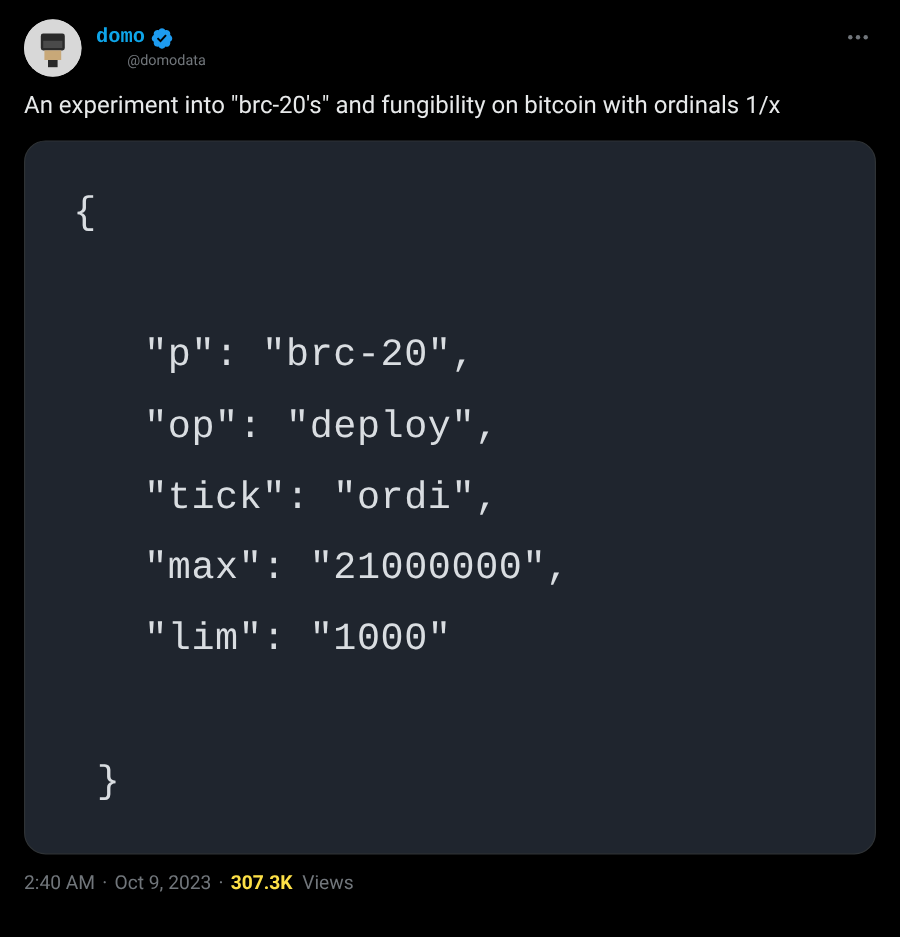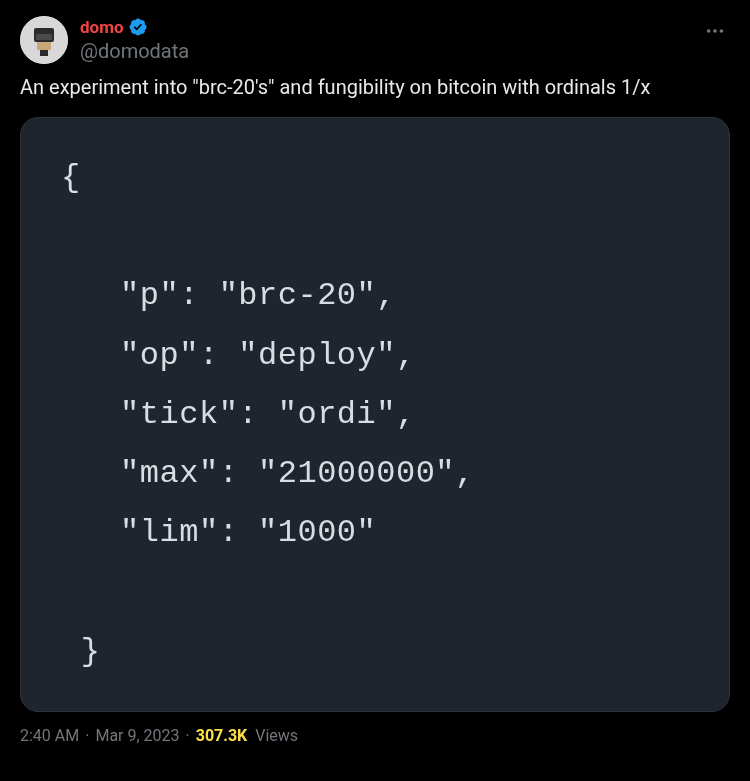--- a/index.html
+++ b/index.html
@@ -50,34 +50,36 @@
       flex-direction: column;
       gap: 0px;
       line-height: 1.3;
     }
     .name-row {
       display: flex;
       align-items: center;
       gap: 4px;
     }
     .display-name {
-      color: #ef4444;
+      color: #0ea5e9;
       font-weight: 700;
       font-size: 17px;
+      font-family: Liberation Mono, monospace;
     }
     .verified-badge {
       width: 20px;
       height: 20px;
       display: inline-flex;
       align-items: center;
       justify-content: center;
     }
     .handle {
       color: #71767b;
-      font-size: 20px;
+      font-size: 12px;
+      margin-left: 26px;
     }
     .more-icon {
       color: #71767b;
       padding: 4px;
       cursor: pointer;
     }
     .tweet-text {
       color: #e7e9ea;
       font-size: 20px;
       line-height: 1.35;
@@ -160,18 +162,18 @@
    "tick": "ordi",
    "max": "21000000",
    "lim": "1000"
 
  }</div>
   </div>
 
   <div class="footer">
     <span>2:40 AM</span>
     <span class="dot">·</span>
-    <span>Mar 9, 2023</span>
+    <span>Oct 9, 2023</span>
     <span class="dot">·</span>
     <span class="views-count">307.3K</span>
     <span style="margin-left:4px">Views</span>
   </div>
 </div>
 
 </body></html>

